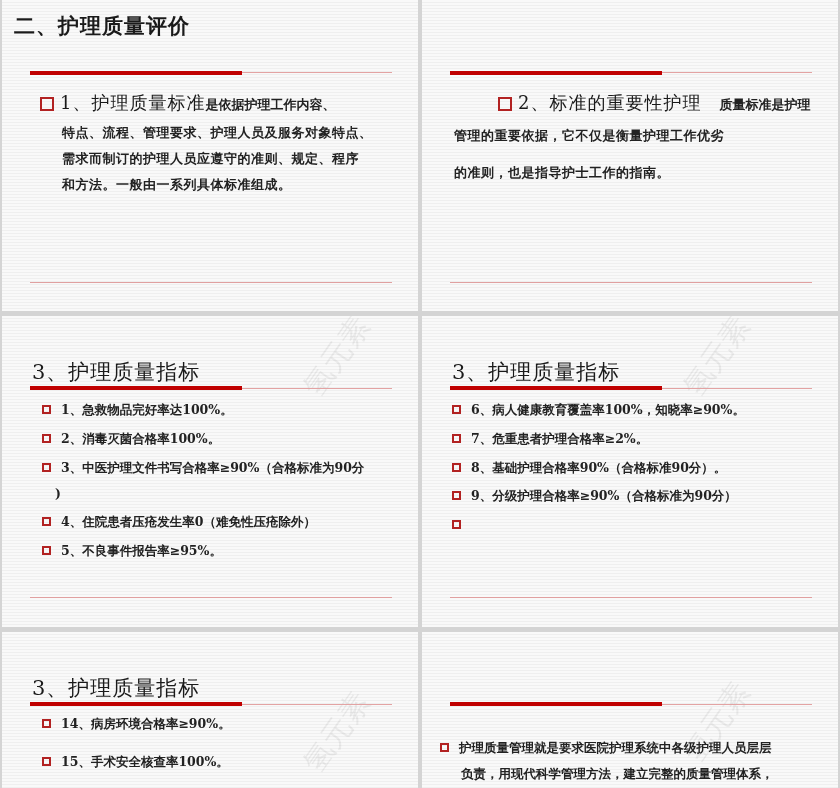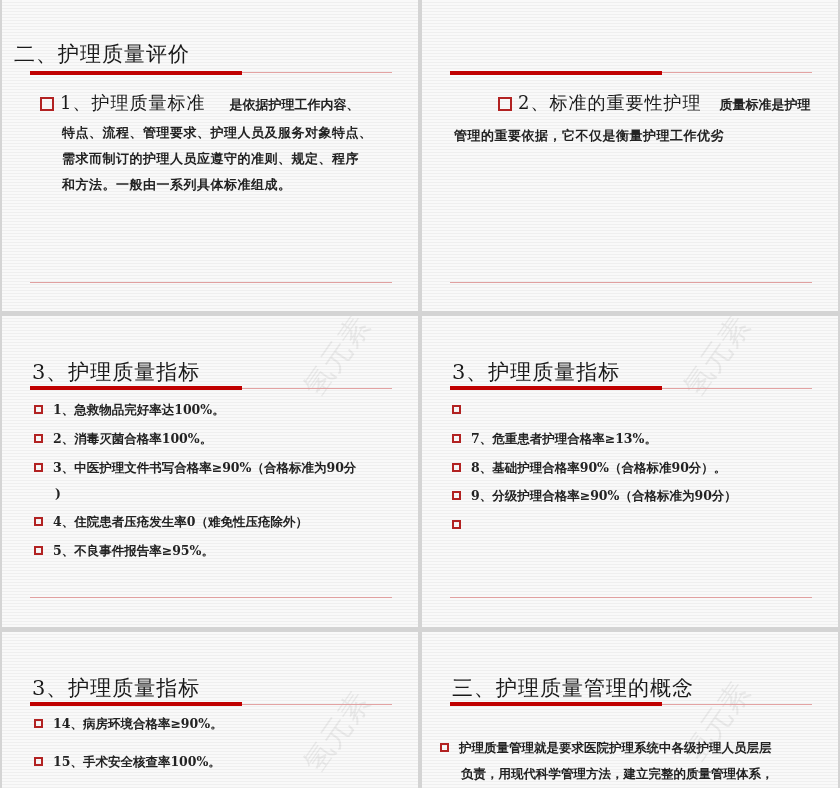--- a/index.html
+++ b/index.html
@@ -45,64 +45,65 @@
     display: inline-block; width: 9px; height: 9px;
     border: 2px solid #b22222; background: transparent;
     vertical-align: middle; box-sizing: border-box;
   }
   .bullet-box.big { width: 14px; height: 14px; border-width: 2px; }
 
   .head-line {
     position: absolute; white-space: nowrap; font-size: 18px; color: #1a1a1a;
   }
   .head-line .head-title { margin-left: 6px; letter-spacing: 1px; }
-  .head-line .head-tail { font-size: 13px; font-weight: bold; margin-left: 24px; color: #222; }
+  .head-line .head-tail { font-size: 13px; font-weight: bold; color: #222; }
 
   .para-line {
     position: absolute; font-size: 13px; font-weight: bold; color: #222; white-space: nowrap;
     letter-spacing: 0.5px;
   }
 
   .list-item {
-    position: absolute; left: 32px; font-size: 12.5px; font-weight: bold; color: #222;
+    position: absolute; left: 40px; font-size: 12.5px; font-weight: bold; color: #222;
     white-space: nowrap;
   }
   .list-item .bullet-box { margin-right: 10px; position: relative; top: -1px; }
 
   .watermark {
     position: absolute; font-size: 30px; color: rgba(0,0,0,0.06);
     transform: rotate(-55deg); white-space: nowrap; pointer-events: none;
     font-family: "DejaVu Sans", sans-serif;
   }
 </style>
 </head>
 <body>
 
 <div class="grid">
 
   <div class="slide s1">
-    <div class="title" style="left:12px; top:40px;">二、护理质量评价</div>
+    <div class="title" style="left:12px; top:12px;font-weight:bold;">二、护理质量评价</div>
     <div class="accent-thin" style="top:72px;"></div>
     <div class="accent-thick" style="top:71px;"></div>
     <div class="head-line" style="left:38px; top:91px;">
       <span class="bullet-box big"></span><span class="head-title">1、护理质量标准</span><span class="head-tail">是依据护理工作内容、</span>
     </div>
     <div class="para-line" style="left:60px; top:150px;">需求而制订的护理人员应遵守的准则、规定、程序</div>
     <div class="para-line" style="left:60px; top:124px;">特点、流程、管理要求、护理人员及服务对象特点、</div>
     <div class="para-line" style="left:60px; top:176px;">和方法。一般由一系列具体标准组成。</div>
     <div class="footer-line" style="top:282px;"></div>
   </div>
 
   <div class="slide s2">
     <div class="accent-thin" style="top:72px;"></div>
     <div class="accent-thick" style="top:71px;"></div>
     <div class="head-line" style="left:32px; top:91px;margin-left:44px;">
       <span class="bullet-box big"></span><span class="head-title">2、标准的重要性护理</span><span class="head-tail" style="margin-left:18px;">质量标准是护理</span>
     </div>
     <div class="para-line" style="left:32px; top:127px;">管理的重要依据，它不仅是衡量护理工作优劣</div>
+    <div class="para-line" style="left:32px; top:164px;">的准则，也是指导护士工作的指南。</div>
     <div class="footer-line" style="top:282px;"></div>
   </div>
 
   <div class="slide s3">
     <div class="watermark" style="left:290px; top:20px;">氢元素</div>
     <div class="title" style="left:30px; top:42px;">3、护理质量指标</div>
     <div class="accent-thin" style="top:72px;"></div>
     <div class="accent-thick" style="top:70px;"></div>
     <div class="list-item" style="top:86px;"><span class="bullet-box"></span><span>1、急救物品完好率达100%。</span></div>
     <div class="list-item" style="top:115px;"><span class="bullet-box"></span><span>2、消毒灭菌合格率100%。</span></div>
@@ -111,39 +112,38 @@
     <div class="list-item" style="top:198px;"><span class="bullet-box"></span><span>4、住院患者压疮发生率0（难免性压疮除外）</span></div>
     <div class="list-item" style="top:227px;"><span class="bullet-box"></span><span>5、不良事件报告率≥95%。</span></div>
     <div class="footer-line" style="top:281px;"></div>
   </div>
 
   <div class="slide s4">
     <div class="watermark" style="left:250px; top:20px;">氢元素</div>
     <div class="title" style="left:30px; top:42px;">3、护理质量指标</div>
     <div class="accent-thin" style="top:72px;"></div>
     <div class="accent-thick" style="top:70px;"></div>
-    <div class="list-item" style="top:86px; left:30px;"><span class="bullet-box"></span></div>
-    <div class="list-item" style="top:115px; left:30px;"><span class="bullet-box"></span><span>7、危重患者护理合格率≥13%。</span></div>
+    <div class="list-item" style="top:86px; left:30px;"><span class="bullet-box"></span><span>6、病人健康教育覆盖率100%，知晓率≥90%。</span></div>
+    <div class="list-item" style="top:115px; left:30px;"><span class="bullet-box"></span><span>7、危重患者护理合格率≥2%。</span></div>
     <div class="list-item" style="top:144px; left:30px;"><span class="bullet-box"></span><span>8、基础护理合格率90%（合格标准90分）。</span></div>
     <div class="list-item" style="top:172px; left:30px;"><span class="bullet-box"></span><span>9、分级护理合格率≥90%（合格标准为90分）</span></div>
     <div class="list-item" style="top:201px; left:30px;"><span class="bullet-box"></span></div>
     <div class="footer-line" style="top:281px;"></div>
   </div>
 
   <div class="slide s5">
     <div class="watermark" style="left:290px; top:80px;">氢元素</div>
     <div class="title" style="left:30px; top:42px;">3、护理质量指标</div>
     <div class="accent-thin" style="top:72px;"></div>
     <div class="accent-thick" style="top:70px;"></div>
     <div class="list-item" style="top:84px;"><span class="bullet-box"></span><span>14、病房环境合格率≥90%。</span></div>
     <div class="list-item" style="top:122px;"><span class="bullet-box"></span><span>15、手术安全核查率100%。</span></div>
   </div>
 
   <div class="slide s6">
     <div class="watermark" style="left:250px; top:70px;">氢元素</div>
-    <div class="title" style="left:30px; top:42px;">三、护理质量管理的概念</div>
     <div class="accent-thin" style="top:72px;"></div>
     <div class="accent-thick" style="top:70px;"></div>
     <div class="list-item" style="top:108px; left:18px;"><span class="bullet-box"></span><span>护理质量管理就是要求医院护理系统中各级护理人员层层</span></div>
     <div class="list-item" style="top:134px; left:39px;">负责，用现代科学管理方法，建立完整的质量管理体系，</div>
   </div>
 
 </div>
 
 </body></html>

